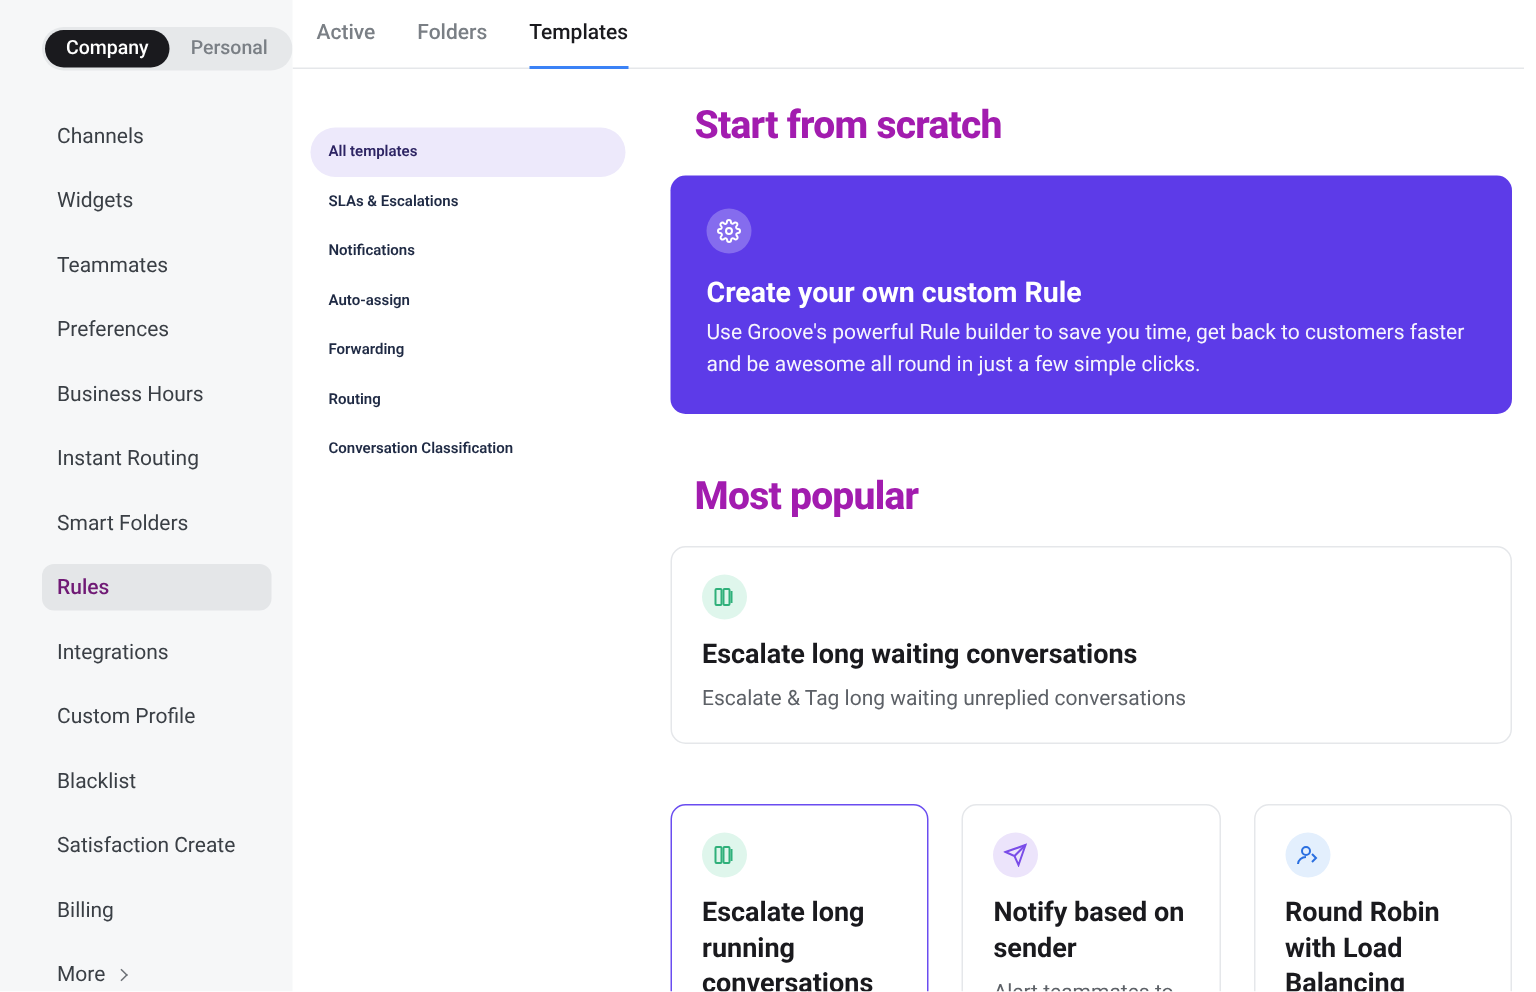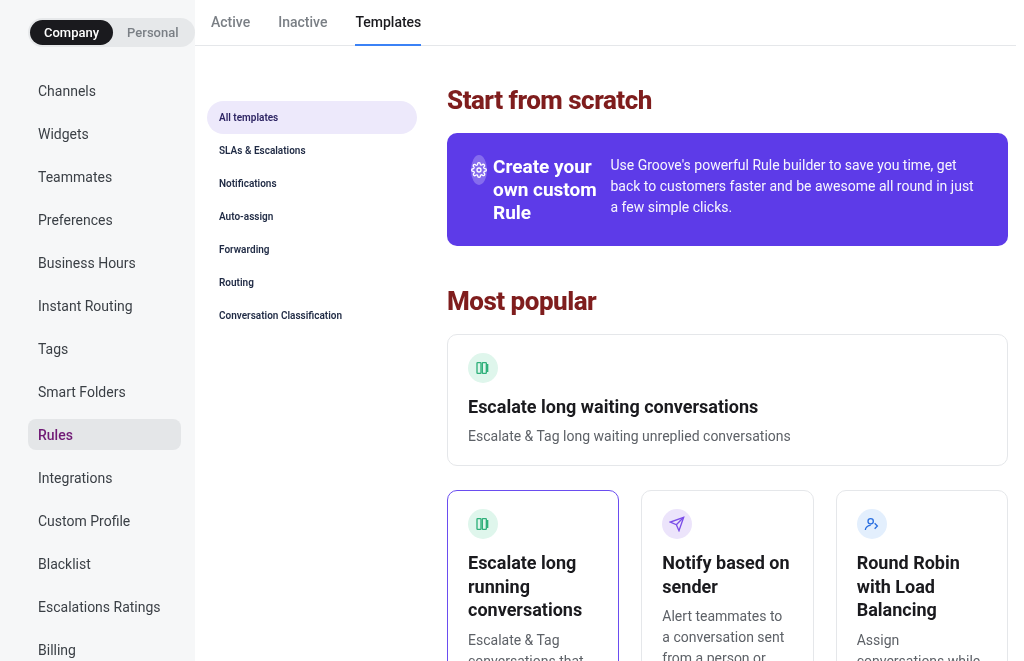--- a/index.html
+++ b/index.html
@@ -6,35 +6,35 @@
 body{font-family:-apple-system,BlinkMacSystemFont,"Segoe UI",Roboto,Helvetica,Arial,sans-serif;font-size:14px;color:#1a1a1a;background:#fff;width:1024px;height:661px;overflow:hidden;display:flex}
 .sidebar{width:195px;background:#f6f7f8;padding:18px 14px 0 28px;height:100%;overflow:hidden}
 .pill-toggle{display:flex;background:#e6e8ea;border-radius:999px;padding:2px;margin-bottom:28px;width:fit-content}
 .pill{padding:5px 14px;border-radius:999px;font-size:13px;font-weight:500;color:#7a7f85;cursor:pointer}
 .pill.active{background:#1a1a1e;color:#fff}
 .nav-list{display:flex;flex-direction:column;gap:12px}
 .nav-item{padding:7.5px 10px;font-size:14px;color:#3a3f45;cursor:pointer;border-radius:8px;font-weight:400;display:flex;align-items:center;gap:6px}
 .nav-item.selected{background:#e4e6e8;font-weight:500;color:#701a75}
 .chevron{border:solid #6b7075;border-width:0 1.5px 1.5px 0;display:inline-block;padding:2.5px;transform:rotate(-45deg);margin-left:2px}
 .main{flex:1;display:flex;flex-direction:column;padding:0 8px 0 0;height:100%;overflow:hidden}
-.tabs{display:flex;gap:28px;padding:14px 0 0 16px;border-bottom:1px solid #e5e7ea;margin-bottom:37px}
+.tabs{display:flex;gap:28px;padding:14px 0 0 16px;border-bottom:1px solid #e5e7ea;margin-bottom:21px}
 .tab{padding:0 0 14px 0;font-size:14px;color:#7a7f85;cursor:pointer;font-weight:500}
 .tab.active{color:#1a1a1e;border-bottom:2px solid #3b82f6;margin-bottom:-1px}
 .content{display:flex;gap:30px;padding-left:12px}
 .categories{width:210px;display:flex;flex-direction:column;gap:0;padding-top:18px}
 .cat-item{padding:11px 12px;font-size:10px;font-weight:600;color:#1f2a44;cursor:pointer;border-radius:18px}
 .cat-item.active{background:#ede9fb;color:#2d2463}
 .right{flex:1;padding-right:8px}
-h2{font-size:26px;font-weight:800;letter-spacing:-0.5px;margin:2px 0 18px 0;color:#7f1d1d}
-.hero{background:#5d3be8;color:#fff;border-radius:10px;padding:22px 24px;display:flex;gap:6px;margin-bottom:40px;cursor:pointer}
+h2{font-size:26px;font-weight:800;letter-spacing:-0.5px;margin:2px 0 18px 16px;color:#a21caf}
+.hero{background:#5d3be8;color:#fff;border-radius:10px;padding:22px 24px;display:flex;flex-direction:column;gap:6px;margin-bottom:40px;cursor:pointer}
 .hero-icon{width:30px;height:30px;border-radius:50%;background:rgba(255,255,255,0.25);display:flex;align-items:center;justify-content:center;margin-bottom:8px}
 .hero-title{font-size:19px;font-weight:700}
 .hero-desc{font-size:14px;line-height:1.5;opacity:0.95}
 .card{border:1px solid #e5e7ea;border-radius:10px;padding:18px 20px;background:#fff;cursor:pointer}
-.card.wide{margin-bottom:24px}
+.card.wide{margin-bottom:40px}
 .card.highlight{border:1.5px solid #6a4df0}
 .card-icon{width:30px;height:30px;border-radius:50%;display:flex;align-items:center;justify-content:center;margin-bottom:12px}
 .ci-green{background:#dff6ec}
 .ci-violet{background:#ece4fb}
 .ci-blue{background:#e3effd}
 .card-title{font-size:18px;font-weight:700;color:#1a1a1e;margin-bottom:8px;line-height:1.3}
 .card-desc{font-size:14px;color:#5d6167;line-height:1.5}
 .grid{display:flex;gap:22px}
 .grid .card{flex:1}
 svg{display:block}
@@ -47,39 +47,38 @@
     <div class="pill active">Company</div>
     <div class="pill">Personal</div>
   </div>
   <div class="nav-list">
     <div class="nav-item">Channels</div>
     <div class="nav-item">Widgets</div>
     <div class="nav-item">Teammates</div>
     <div class="nav-item">Preferences</div>
     <div class="nav-item">Business Hours</div>
     <div class="nav-item">Instant Routing</div>
-    <div class="nav-item">Tags</div>
     <div class="nav-item">Smart Folders</div>
     <div class="nav-item selected">Rules</div>
     <div class="nav-item">Integrations</div>
     <div class="nav-item">Custom Profile</div>
     <div class="nav-item">Blacklist</div>
-    <div class="nav-item">Escalations Ratings</div>
+    <div class="nav-item">Satisfaction Create</div>
     <div class="nav-item">Billing</div>
     <div class="nav-item">
       <span>More</span>
       <span class="chevron"></span>
     </div>
   </div>
 </div>
 
 <div class="main">
   <div class="tabs">
     <div class="tab">Active</div>
-    <div class="tab">Inactive</div>
+    <div class="tab">Folders</div>
     <div class="tab active">Templates</div>
   </div>
 
   <div class="content">
     <div class="categories">
       <div class="cat-item active">All templates</div>
       <div class="cat-item">SLAs &amp; Escalations</div>
       <div class="cat-item">Notifications</div>
       <div class="cat-item">Auto-assign</div>
       <div class="cat-item">Forwarding</div>

